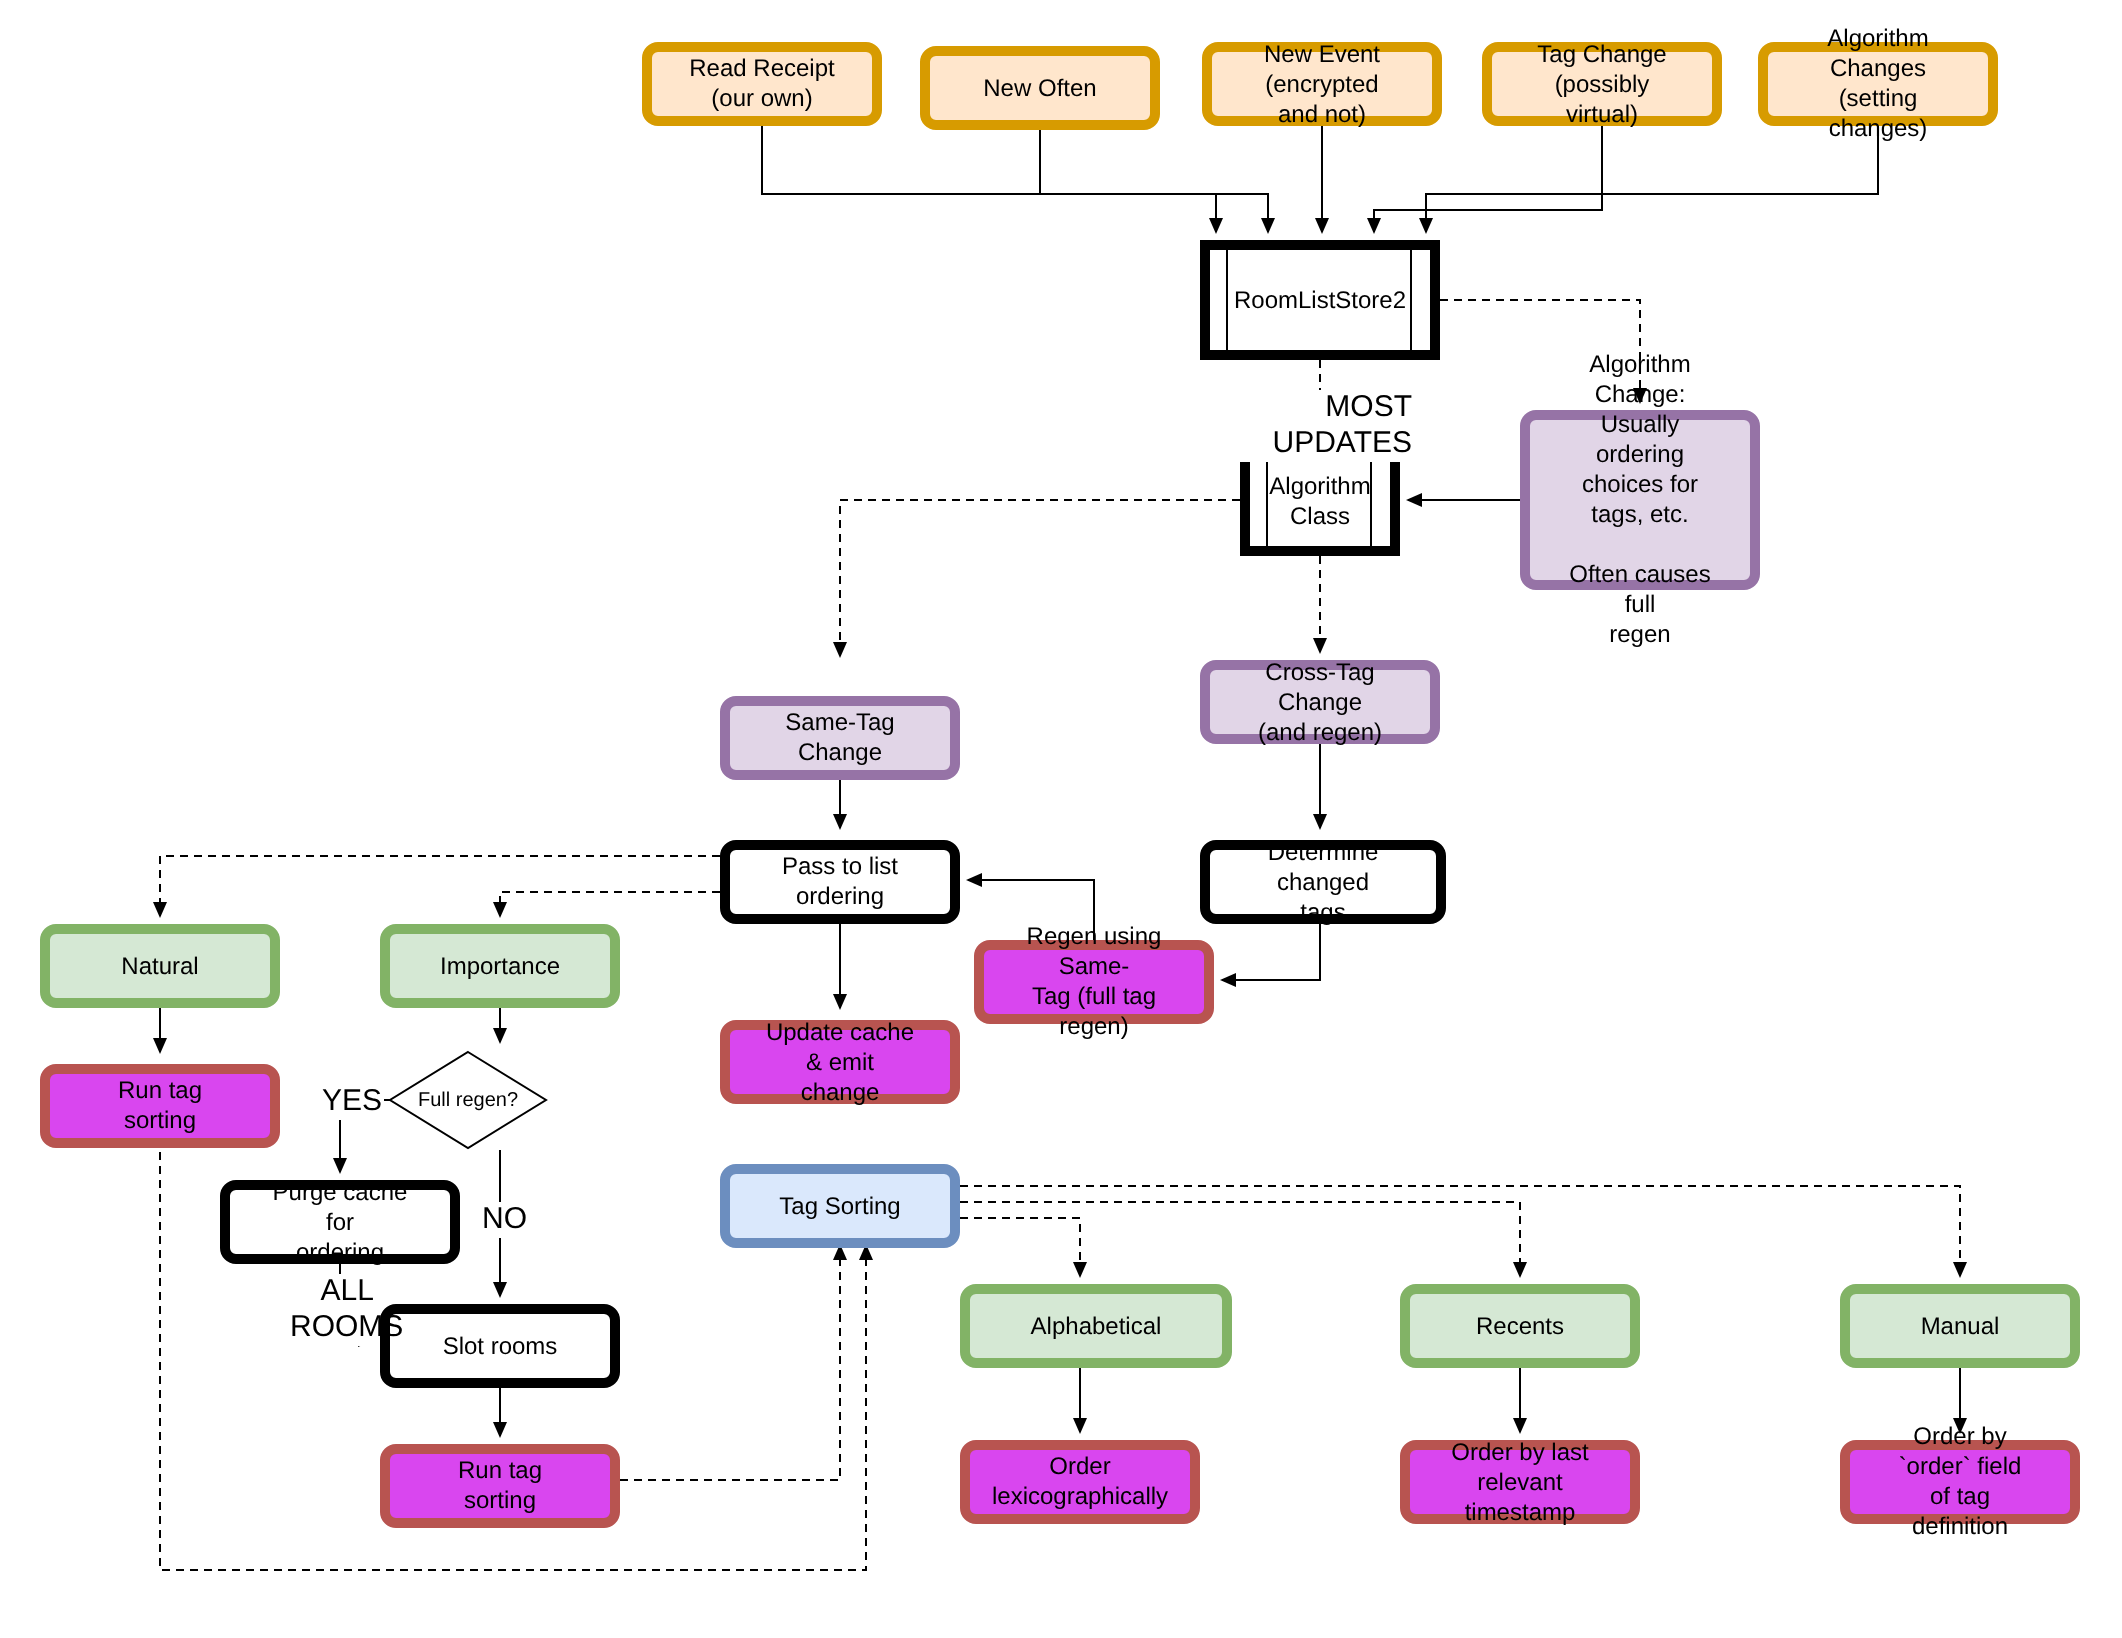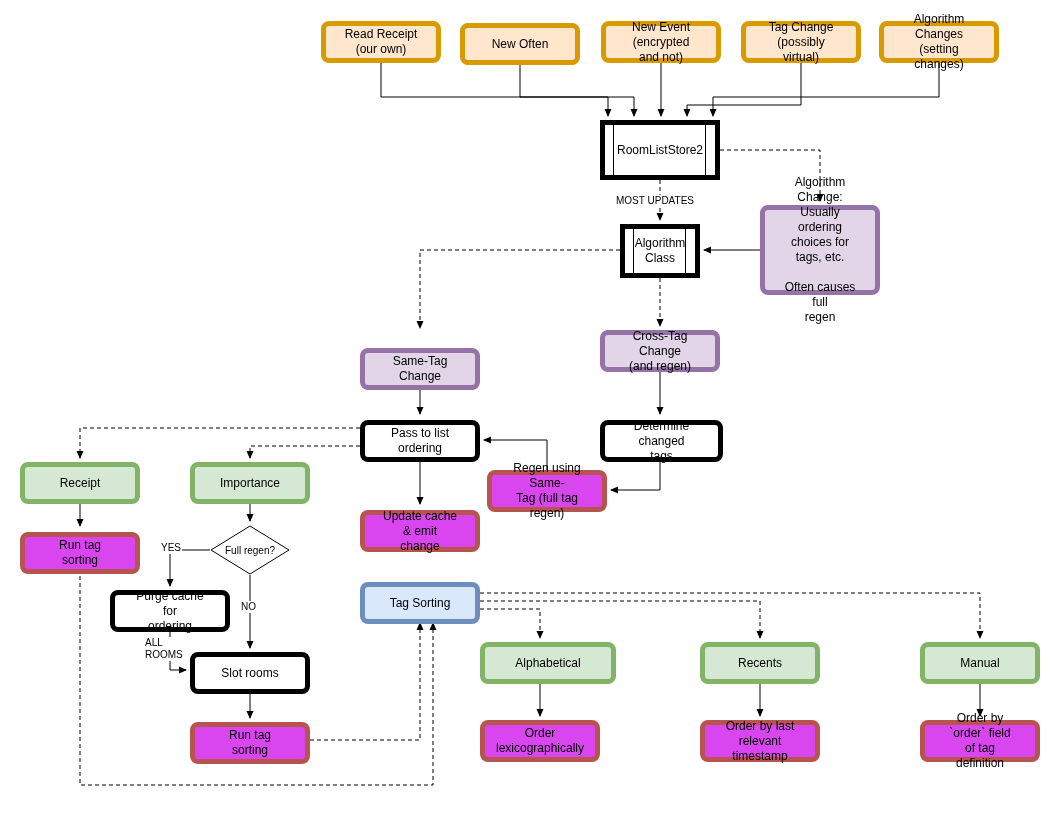--- a/index.html
+++ b/index.html
@@ -24,22 +24,22 @@
   .process {
     border-radius:0; background-color:#ffffff; border-color:#000;
     background-image:linear-gradient(#000,#000), linear-gradient(#000,#000);
     background-size:1px 100%, 1px 100%; background-repeat:no-repeat;
     background-position:8px 0, calc(100% - 9px) 0;
   }
   .diamond-wrap { position:absolute; display:flex; align-items:center; justify-content:center; }
   .diamond-wrap svg { position:absolute; left:0; top:0; }
   .diamond-label { position:relative; font-size:10px; text-align:center; }
   .edge-label {
-    position:absolute; font-size:10px; line-height:1.2; background:#ffffff;
-    text-align:left; white-space:pre-line; padding:0 1px;
+    position:absolute; font-size:15px; line-height:1.2; background:#ffffff;
+    text-align:right; white-space:pre-line; padding:0 1px;
   }
 </style>
 </head>
 <body>
 
 <div id="canvas">
 
   <svg id="edges" width="1061" height="819" viewBox="0 0 1061 819">
     <defs>
       <marker id="arr" viewBox="0 0 8 8" refX="7" refY="4" markerWidth="8" markerHeight="8" orient="auto">
@@ -106,25 +106,25 @@
 (and regen)</div>
 
   <div class="node white" style="left:360px;top:420px;width:120px;height:40px">Pass to list ordering</div>
   <div class="node white" style="left:600px;top:420px;width:123px;height:40px">Determine changed
 tags</div>
   <div class="node red" style="left:487px;top:470px;width:120px;height:40px">Regen using Same-
 Tag (full tag regen)</div>
   <div class="node red" style="left:360px;top:510px;width:120px;height:40px">Update cache &amp; emit
 change</div>
 
-  <div class="node green" style="left:20px;top:462px;width:120px;height:37px">Receipt</div>
+  <div class="node green" style="left:20px;top:462px;width:120px;height:37px">Natural</div>
   <div class="node green" style="left:190px;top:462px;width:120px;height:37px">Importance</div>
   <div class="node red" style="left:20px;top:532px;width:120px;height:37px">Run tag sorting</div>
 
-  <div class="diamond-wrap" style="left:210px;top:525px;width:80px;height:50px">
+  <div class="diamond-wrap" style="left:194px;top:525px;width:80px;height:50px">
     <svg width="80" height="50" viewBox="0 0 80 50">
       <polygon points="40,1 79,25 40,49 1,25" fill="#ffffff" stroke="#000000" stroke-width="1"></polygon>
     </svg>
     <span class="diamond-label">Full regen?</span>
   </div>
 
   <div class="node white" style="left:110px;top:590px;width:120px;height:40px">Purge cache for
 ordering</div>
   <div class="node white" style="left:190px;top:652px;width:120px;height:37px">Slot rooms</div>
   <div class="node red" style="left:190px;top:722px;width:120px;height:37px">Run tag sorting</div>

